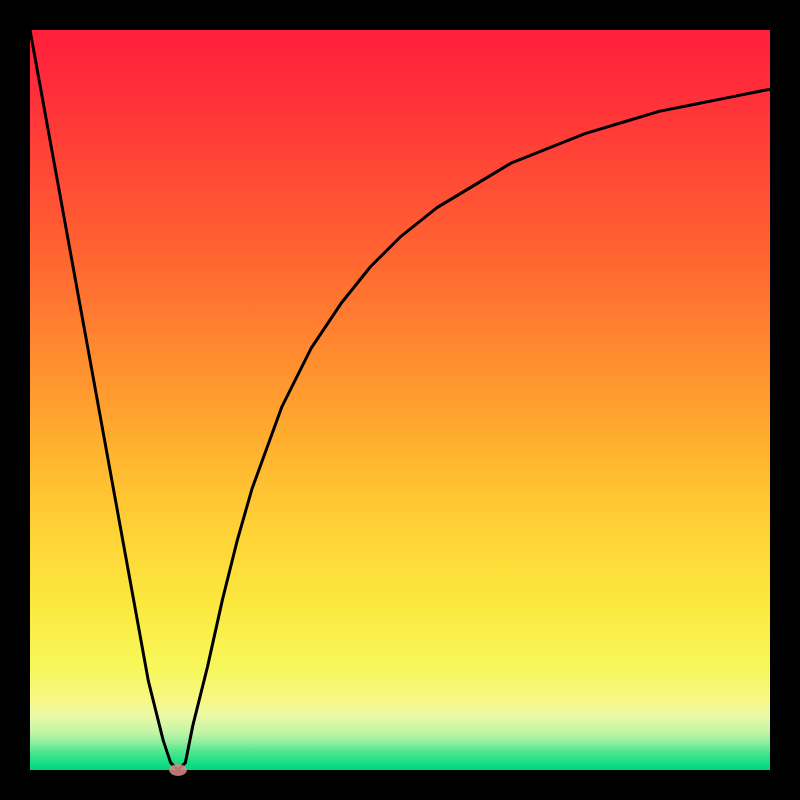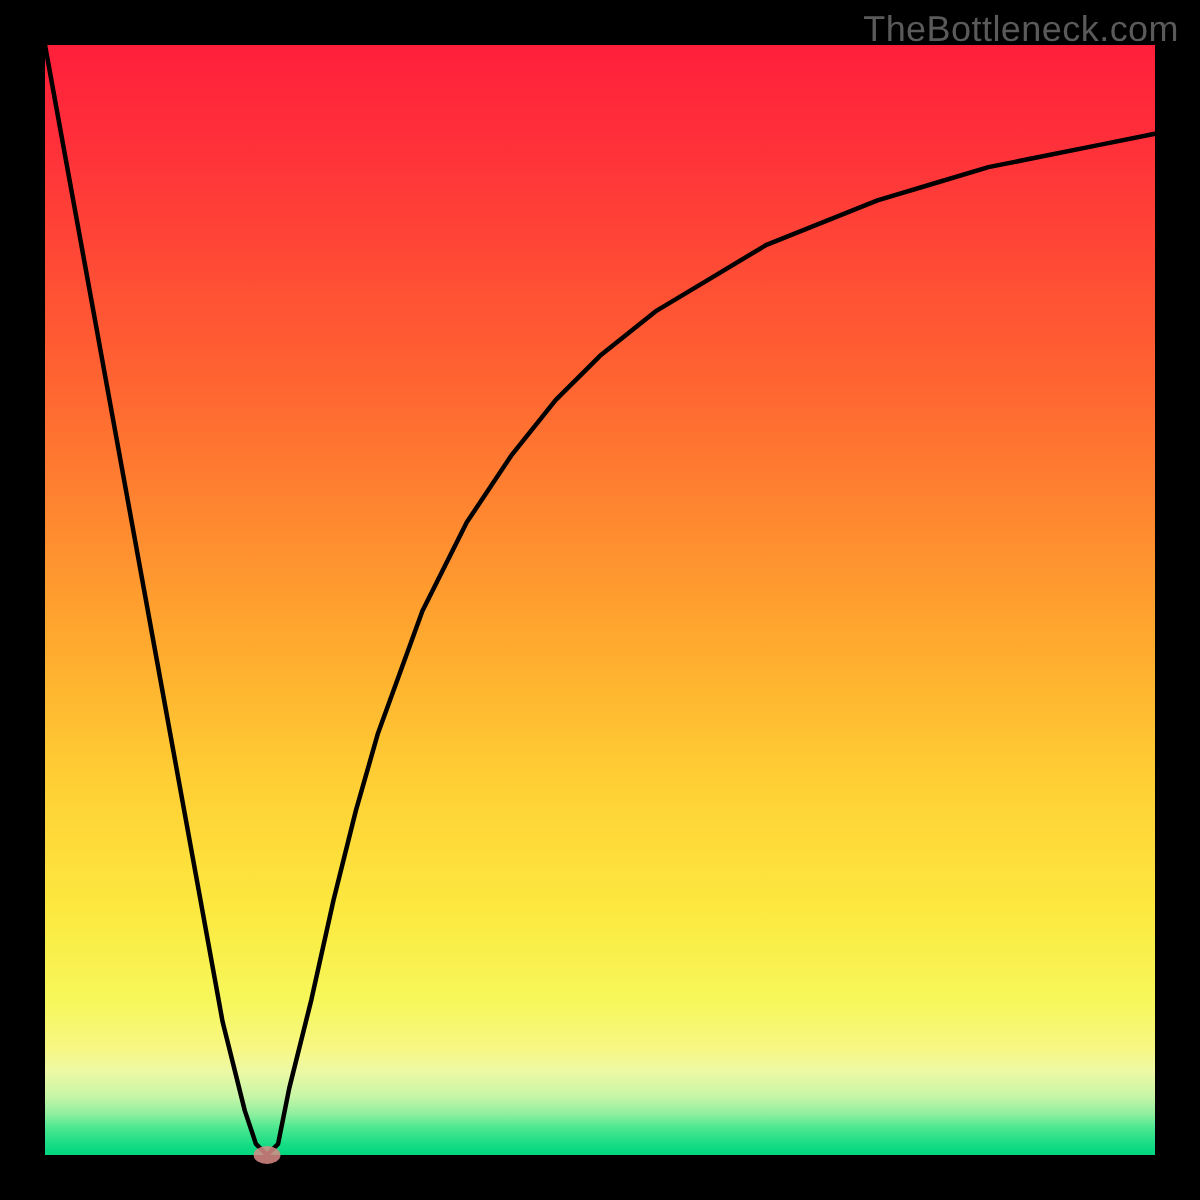--- a/index.html
+++ b/index.html
@@ -80,15 +80,14 @@
   <div class="plot-area">
 
     <svg class="curve" viewBox="0 0 740 740" preserveAspectRatio="none">
       <path fill="none" stroke="#000000" stroke-width="3" stroke-linejoin="round" stroke-linecap="round" d="M0.0 0.0 L14.8 81.4 L29.6 162.8 L44.4 244.2 L59.2 325.6 L74.0 407.0 L88.8 488.4 L103.6 569.8 L118.4 651.2 L133.2 710.4 L140.6 732.6 L148.0 740.0 L155.4 732.6 L162.8 695.6 L177.6 636.4 L192.4 569.8 L207.2 510.6 L222.0 458.8 L251.6 377.4 L281.2 318.2 L310.8 273.8 L340.4 236.8 L370.0 207.2 L407.0 177.6 L444.0 155.4 L481.0 133.2 L518.0 118.4 L555.0 103.6 L592.0 92.5 L629.0 81.4 L666.0 74.0 L703.0 66.6 L740.0 59.2"></path>
     </svg>
 
     <div class="min-marker" style="left: 148px; top: 740px; background: rgb(217, 139, 135);"></div>
 
   </div>
 
-  <div class="watermark">TheBottleneck.com</div>
 
 </div>
 
 </body></html>

